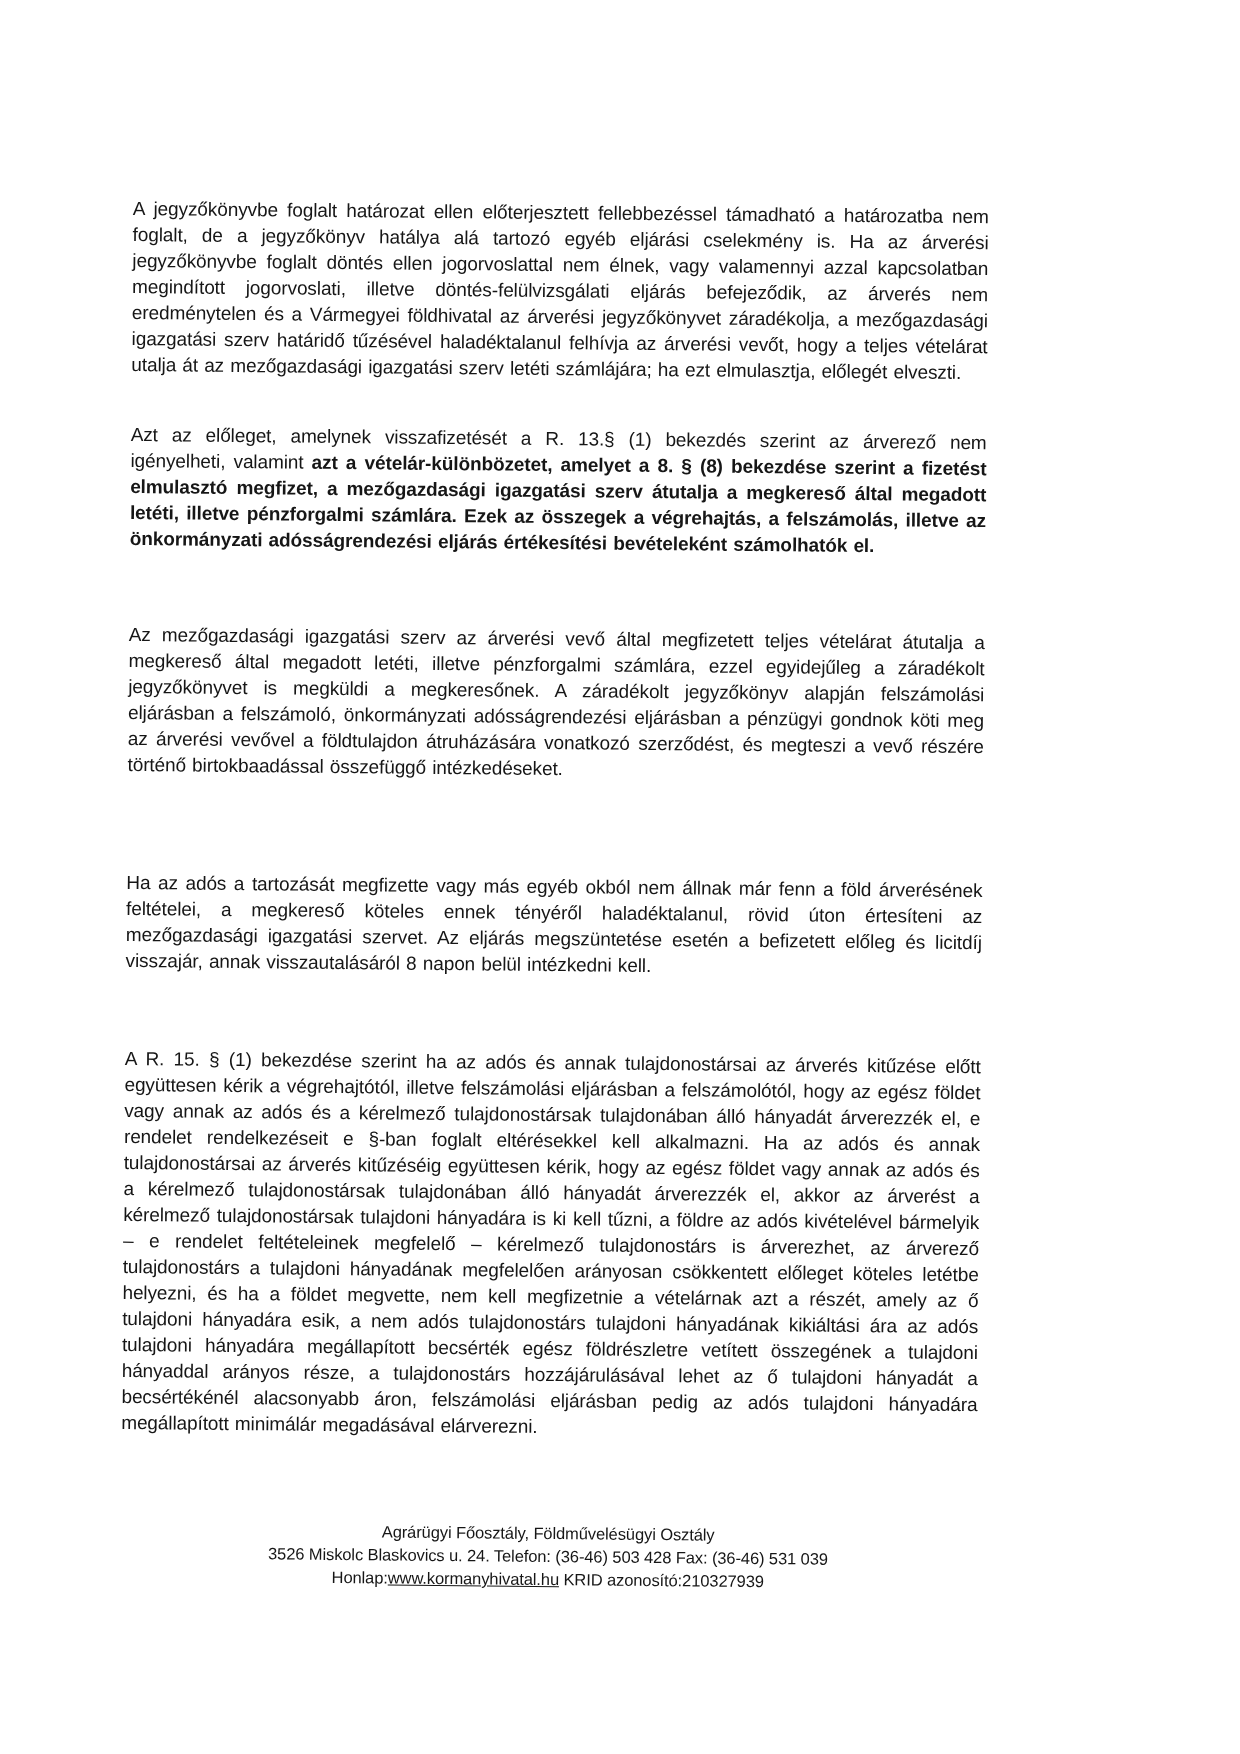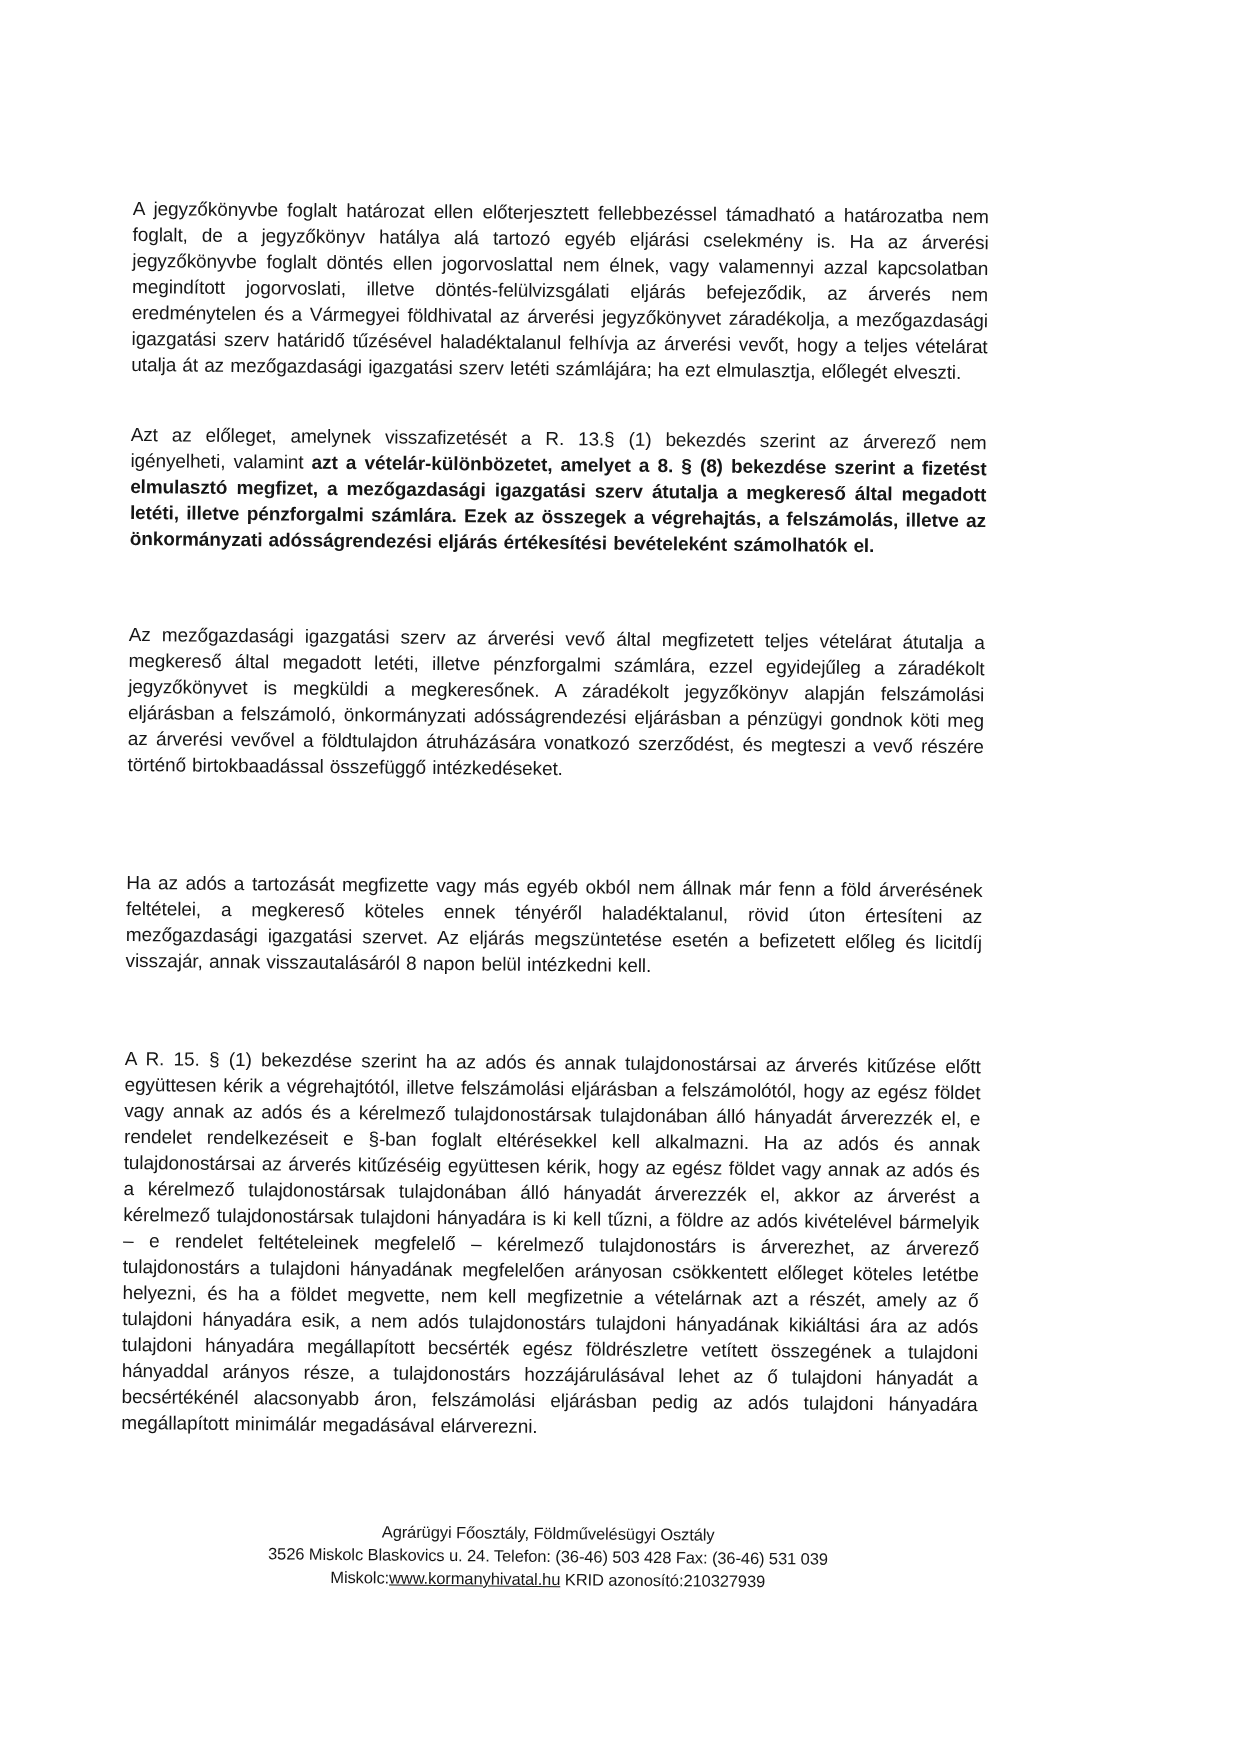--- a/index.html
+++ b/index.html
@@ -59,16 +59,16 @@
 
   <p class="para gap-c"><span>Az mezőgazdasági igazgatási szerv az árverési vevő által megfizetett teljes vételárat átutalja a megkereső által megadott letéti, illetve pénzforgalmi számlára, ezzel egyidejűleg a záradékolt jegyzőkönyvet is megküldi a megkeresőnek. A záradékolt jegyzőkönyv alapján felszámolási eljárásban a felszámoló, önkormányzati adósságrendezési eljárásban a pénzügyi gondnok köti meg az árverési vevővel a földtulajdon átruházására vonatkozó szerződést, és megteszi a vevő részére történő birtokbaadással összefüggő intézkedéseket.</span><span class="b"></span><span></span></p>
 
   <p class="para gap-d"><span>Ha az adós a tartozását megfizette vagy más egyéb okból nem állnak már fenn a föld árverésének feltételei, a megkereső köteles ennek tényéről haladéktalanul, rövid úton értesíteni az mezőgazdasági igazgatási szervet. Az eljárás megszüntetése esetén a befizetett előleg és licitdíj visszajár, annak visszautalásáról 8 napon belül intézkedni kell.</span><span class="b"></span><span></span></p>
 
   <p class="para"><span>A R. 15. § (1) bekezdése szerint ha az adós és annak tulajdonostársai az árverés kitűzése előtt együttesen kérik a végrehajtótól, illetve felszámolási eljárásban a felszámolótól, hogy az egész földet vagy annak az adós és a kérelmező tulajdonostársak tulajdonában álló hányadát árverezzék el, e rendelet rendelkezéseit e §-ban foglalt eltérésekkel kell alkalmazni. Ha az adós és annak tulajdonostársai az árverés kitűzéséig együttesen kérik, hogy az egész földet vagy annak az adós és a kérelmező tulajdonostársak tulajdonában álló hányadát árverezzék el, akkor az árverést a kérelmező tulajdonostársak tulajdoni hányadára is ki kell tűzni, a földre az adós kivételével bármelyik – e rendelet feltételeinek megfelelő – kérelmező tulajdonostárs is árverezhet, az árverező tulajdonostárs a tulajdoni hányadának megfelelően arányosan csökkentett előleget köteles letétbe helyezni, és ha a földet megvette, nem kell megfizetnie a vételárnak azt a részét, amely az ő tulajdoni hányadára esik, a nem adós tulajdonostárs tulajdoni hányadának kikiáltási ára az adós tulajdoni hányadára megállapított becsérték egész földrészletre vetített összegének a tulajdoni hányaddal arányos része, a tulajdonostárs hozzájárulásával lehet az ő tulajdoni hányadát a becsértékénél alacsonyabb áron, felszámolási eljárásban pedig az adós tulajdoni hányadára megállapított minimálár megadásával elárverezni.</span><span class="b"></span><span></span></p>
 
   <div class="footer">
     <div>Agrárügyi Főosztály, Földművelésügyi Osztály</div>
     <div>3526 Miskolc Blaskovics u. 24. Telefon: (36-46) 503 428 Fax: (36-46) 531 039</div>
-    <div><span>Miskolc:</span><span class="u">www.kormanyhivatal.hu</span><span> KRID azonosító:210327939</span></div>
+    <div><span>Honlap:</span><span class="u">www.kormanyhivatal.hu</span><span> KRID azonosító:210327939</span></div>
   </div>
 
 </div>
 
 </body></html>

